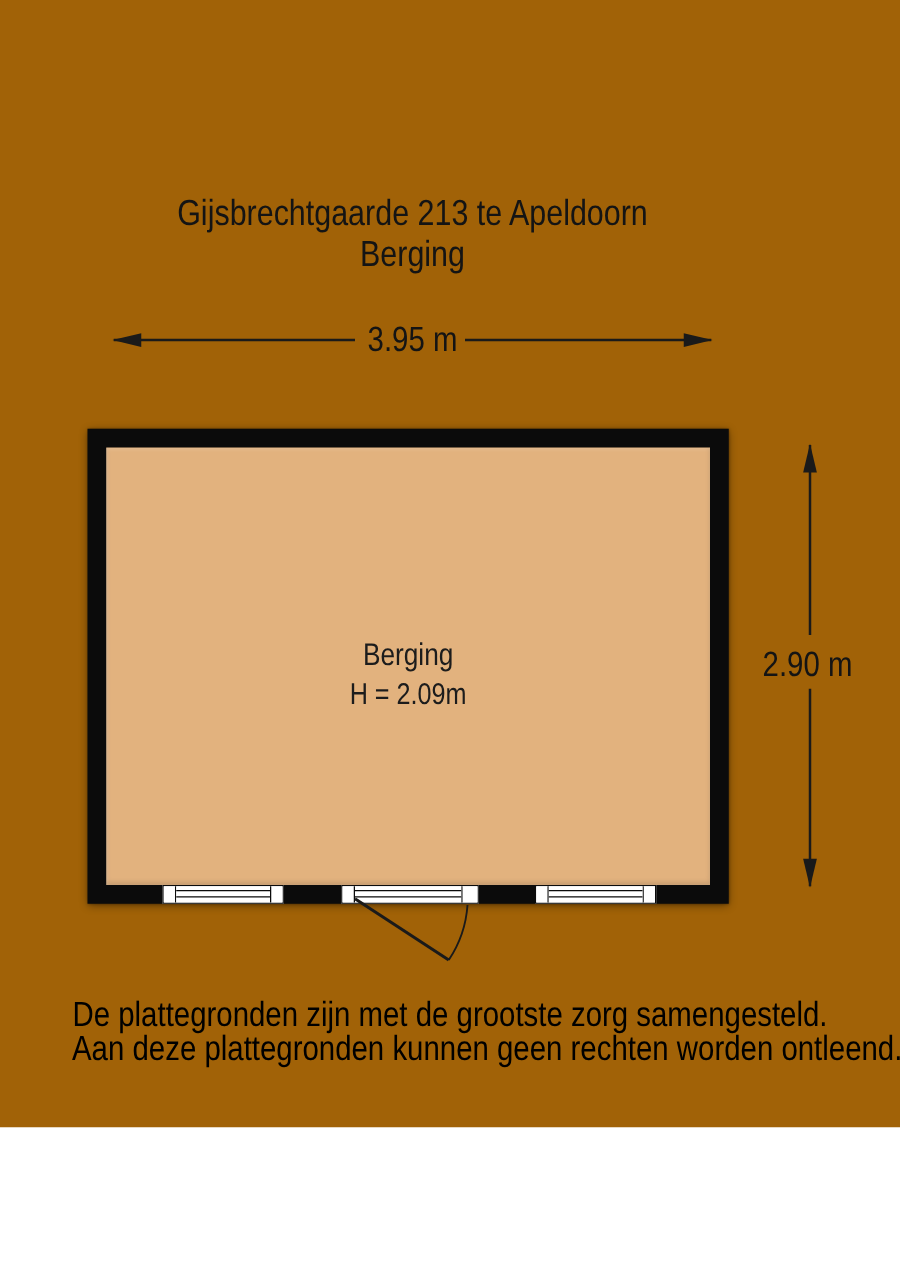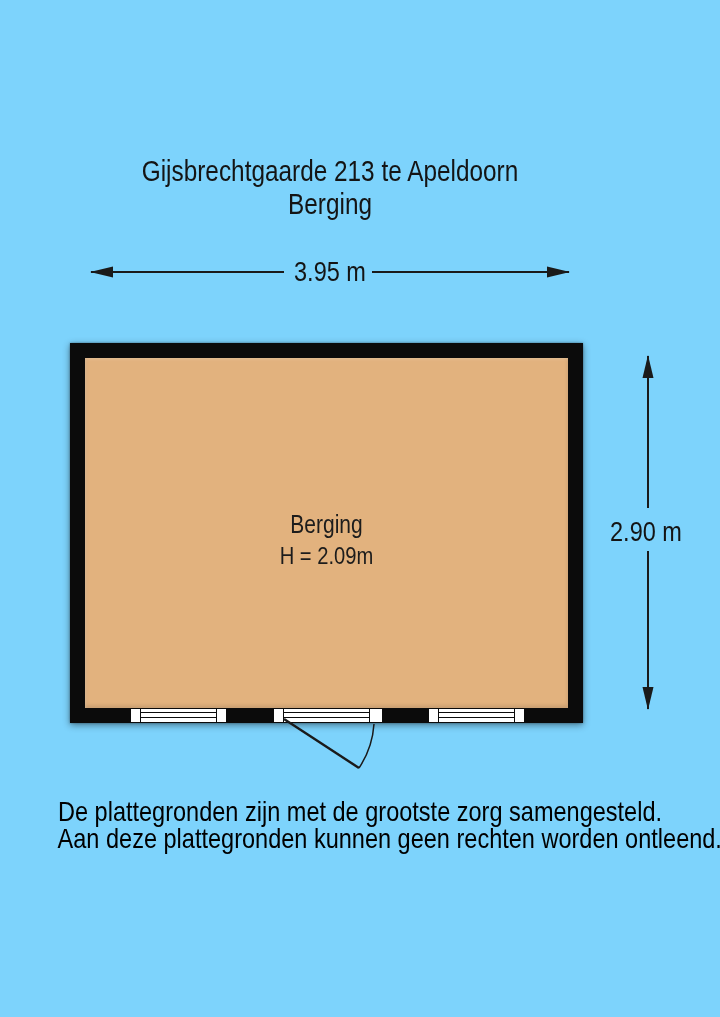--- a/index.html
+++ b/index.html
@@ -1,20 +1,20 @@
 <!DOCTYPE html>
 <html style="--floor: #e2b27e; --wall: #0b0b0b; --line: #1a1a1a;"><head>
 <meta charset="utf-8">
 <style>
   html, body { margin: 0; padding: 0; background: #ffffff; }
   .page {
     position: relative;
     width: 720px;
-    height: 1017px;
-    background: #7dd3fc;
+    height: 902px;
+    background: #a16207;
     font-family: "Liberation Sans", sans-serif;
     color: #111;
     overflow: hidden;
   }
   .condensed { transform: scaleX(0.84); transform-origin: 50% 50%; }
 
   
   .title {
     position: absolute;
     left: 70px; top: 155px; width: 520px;

